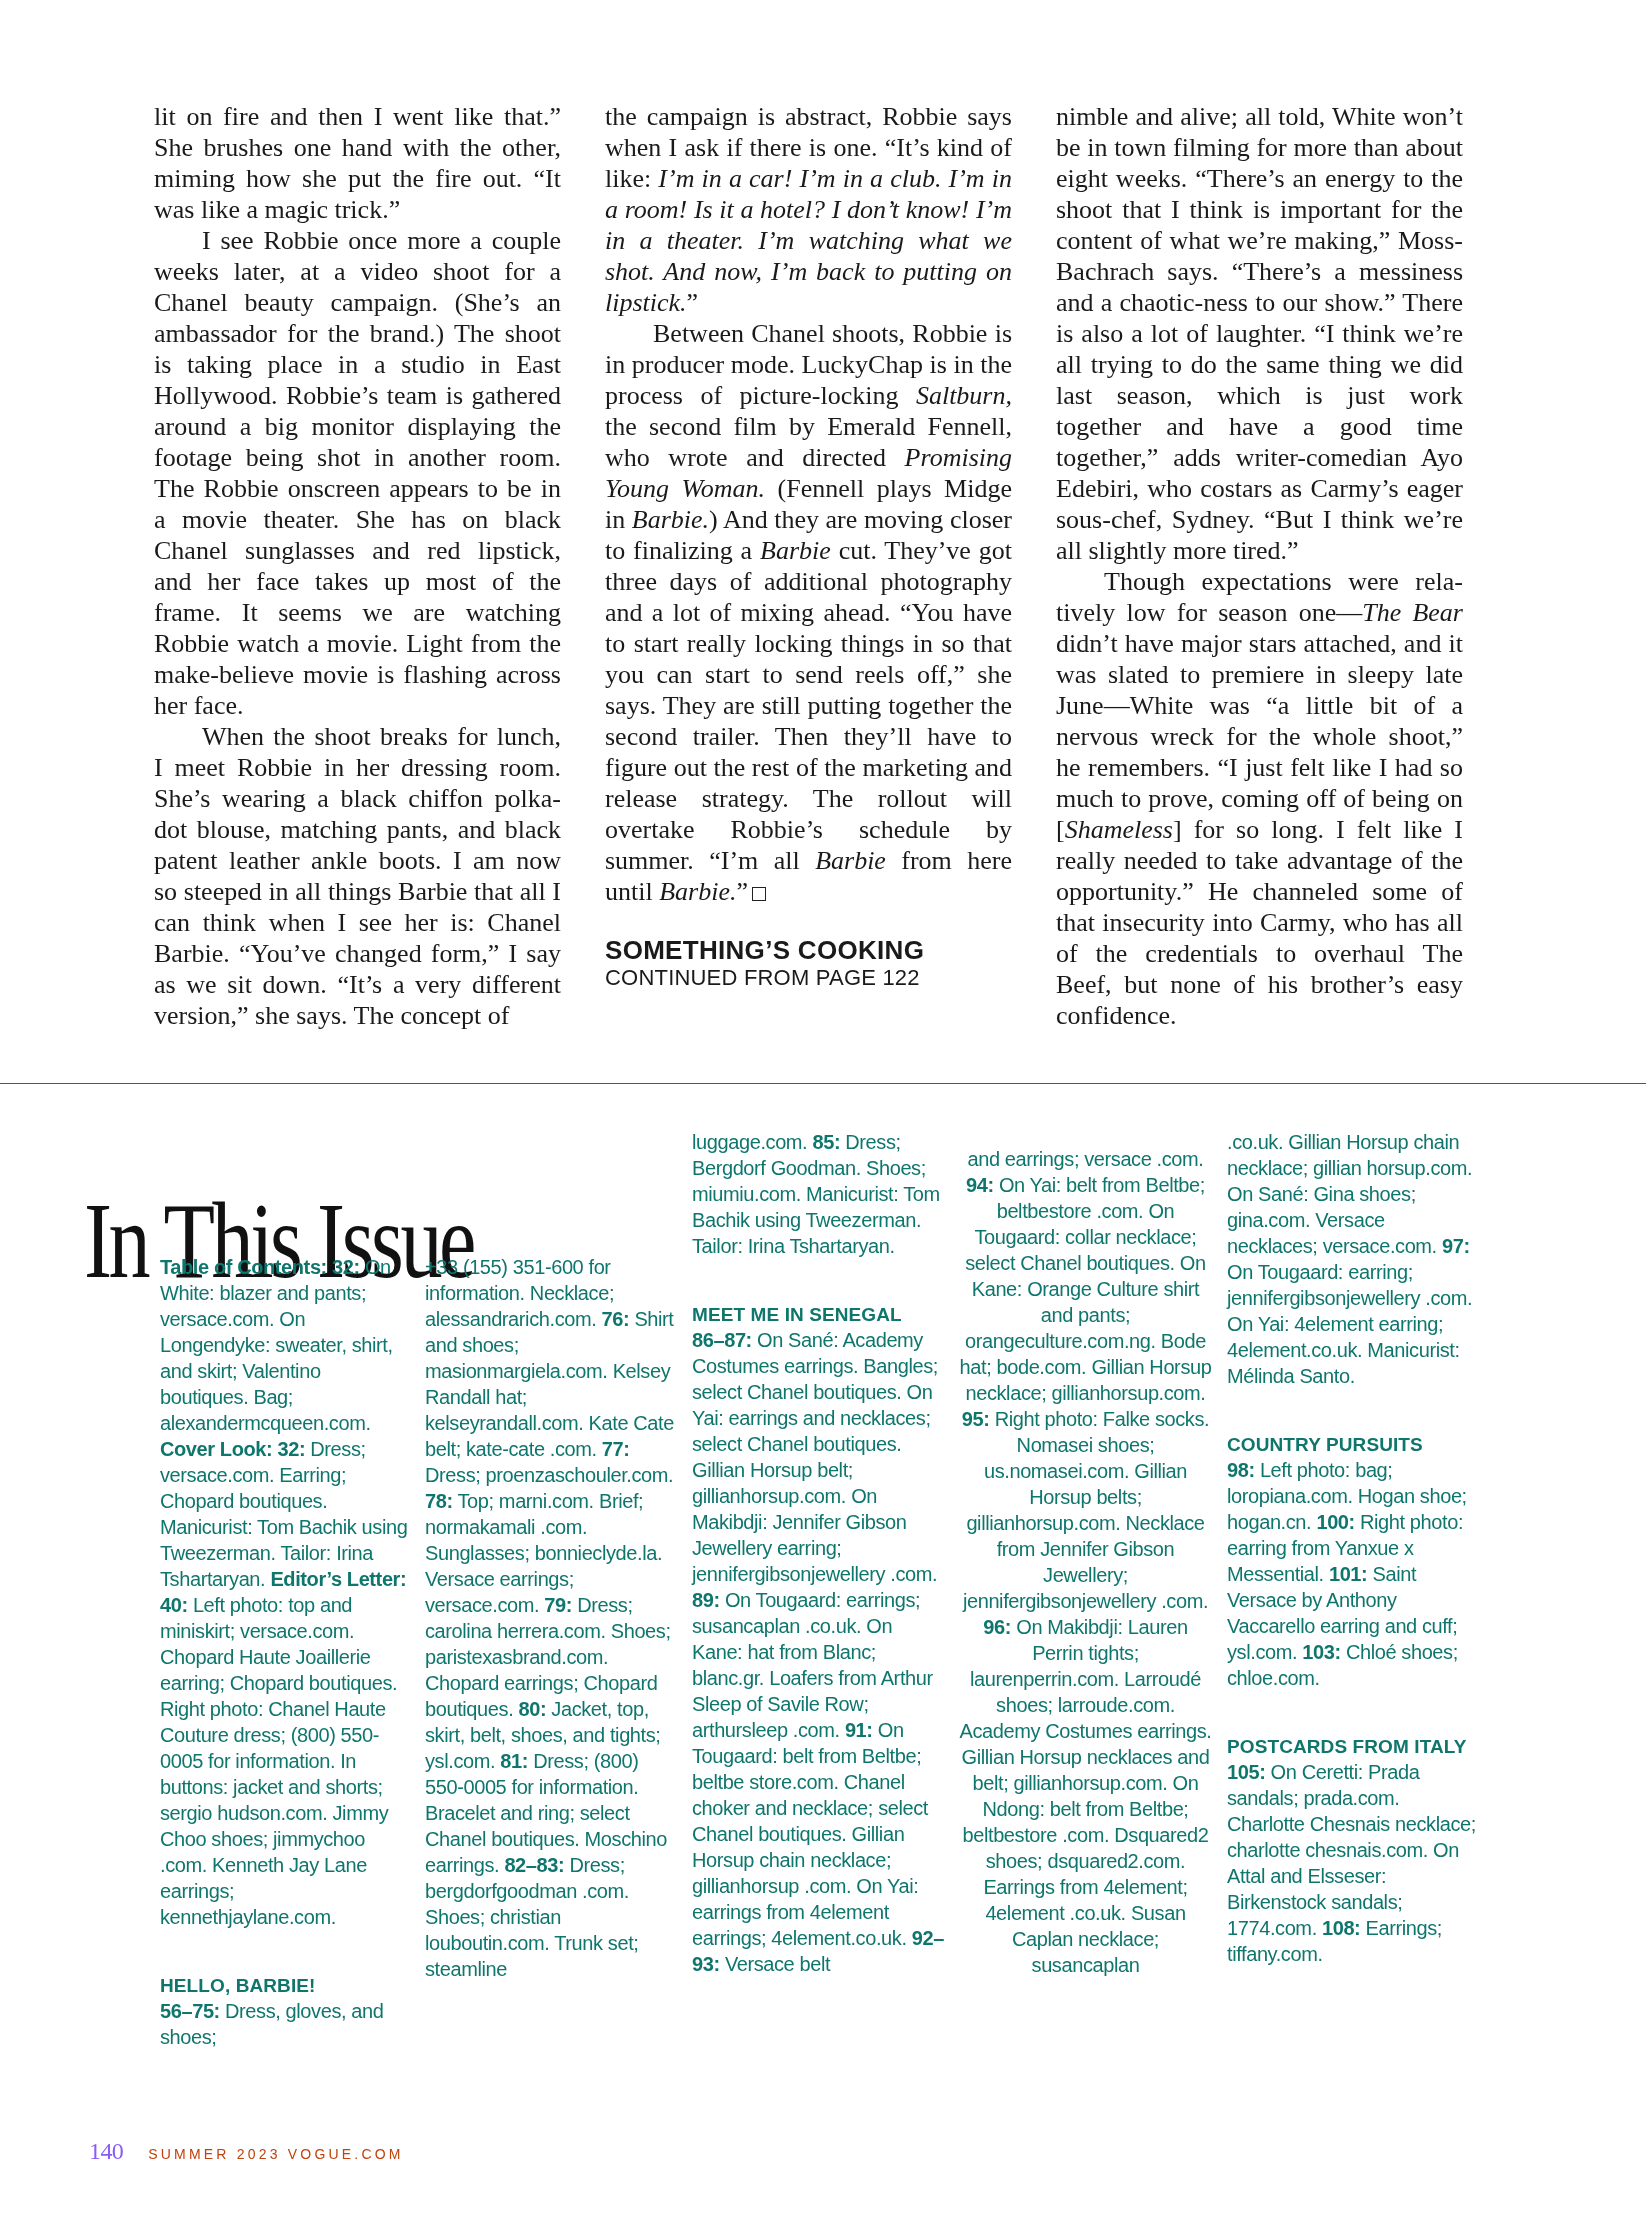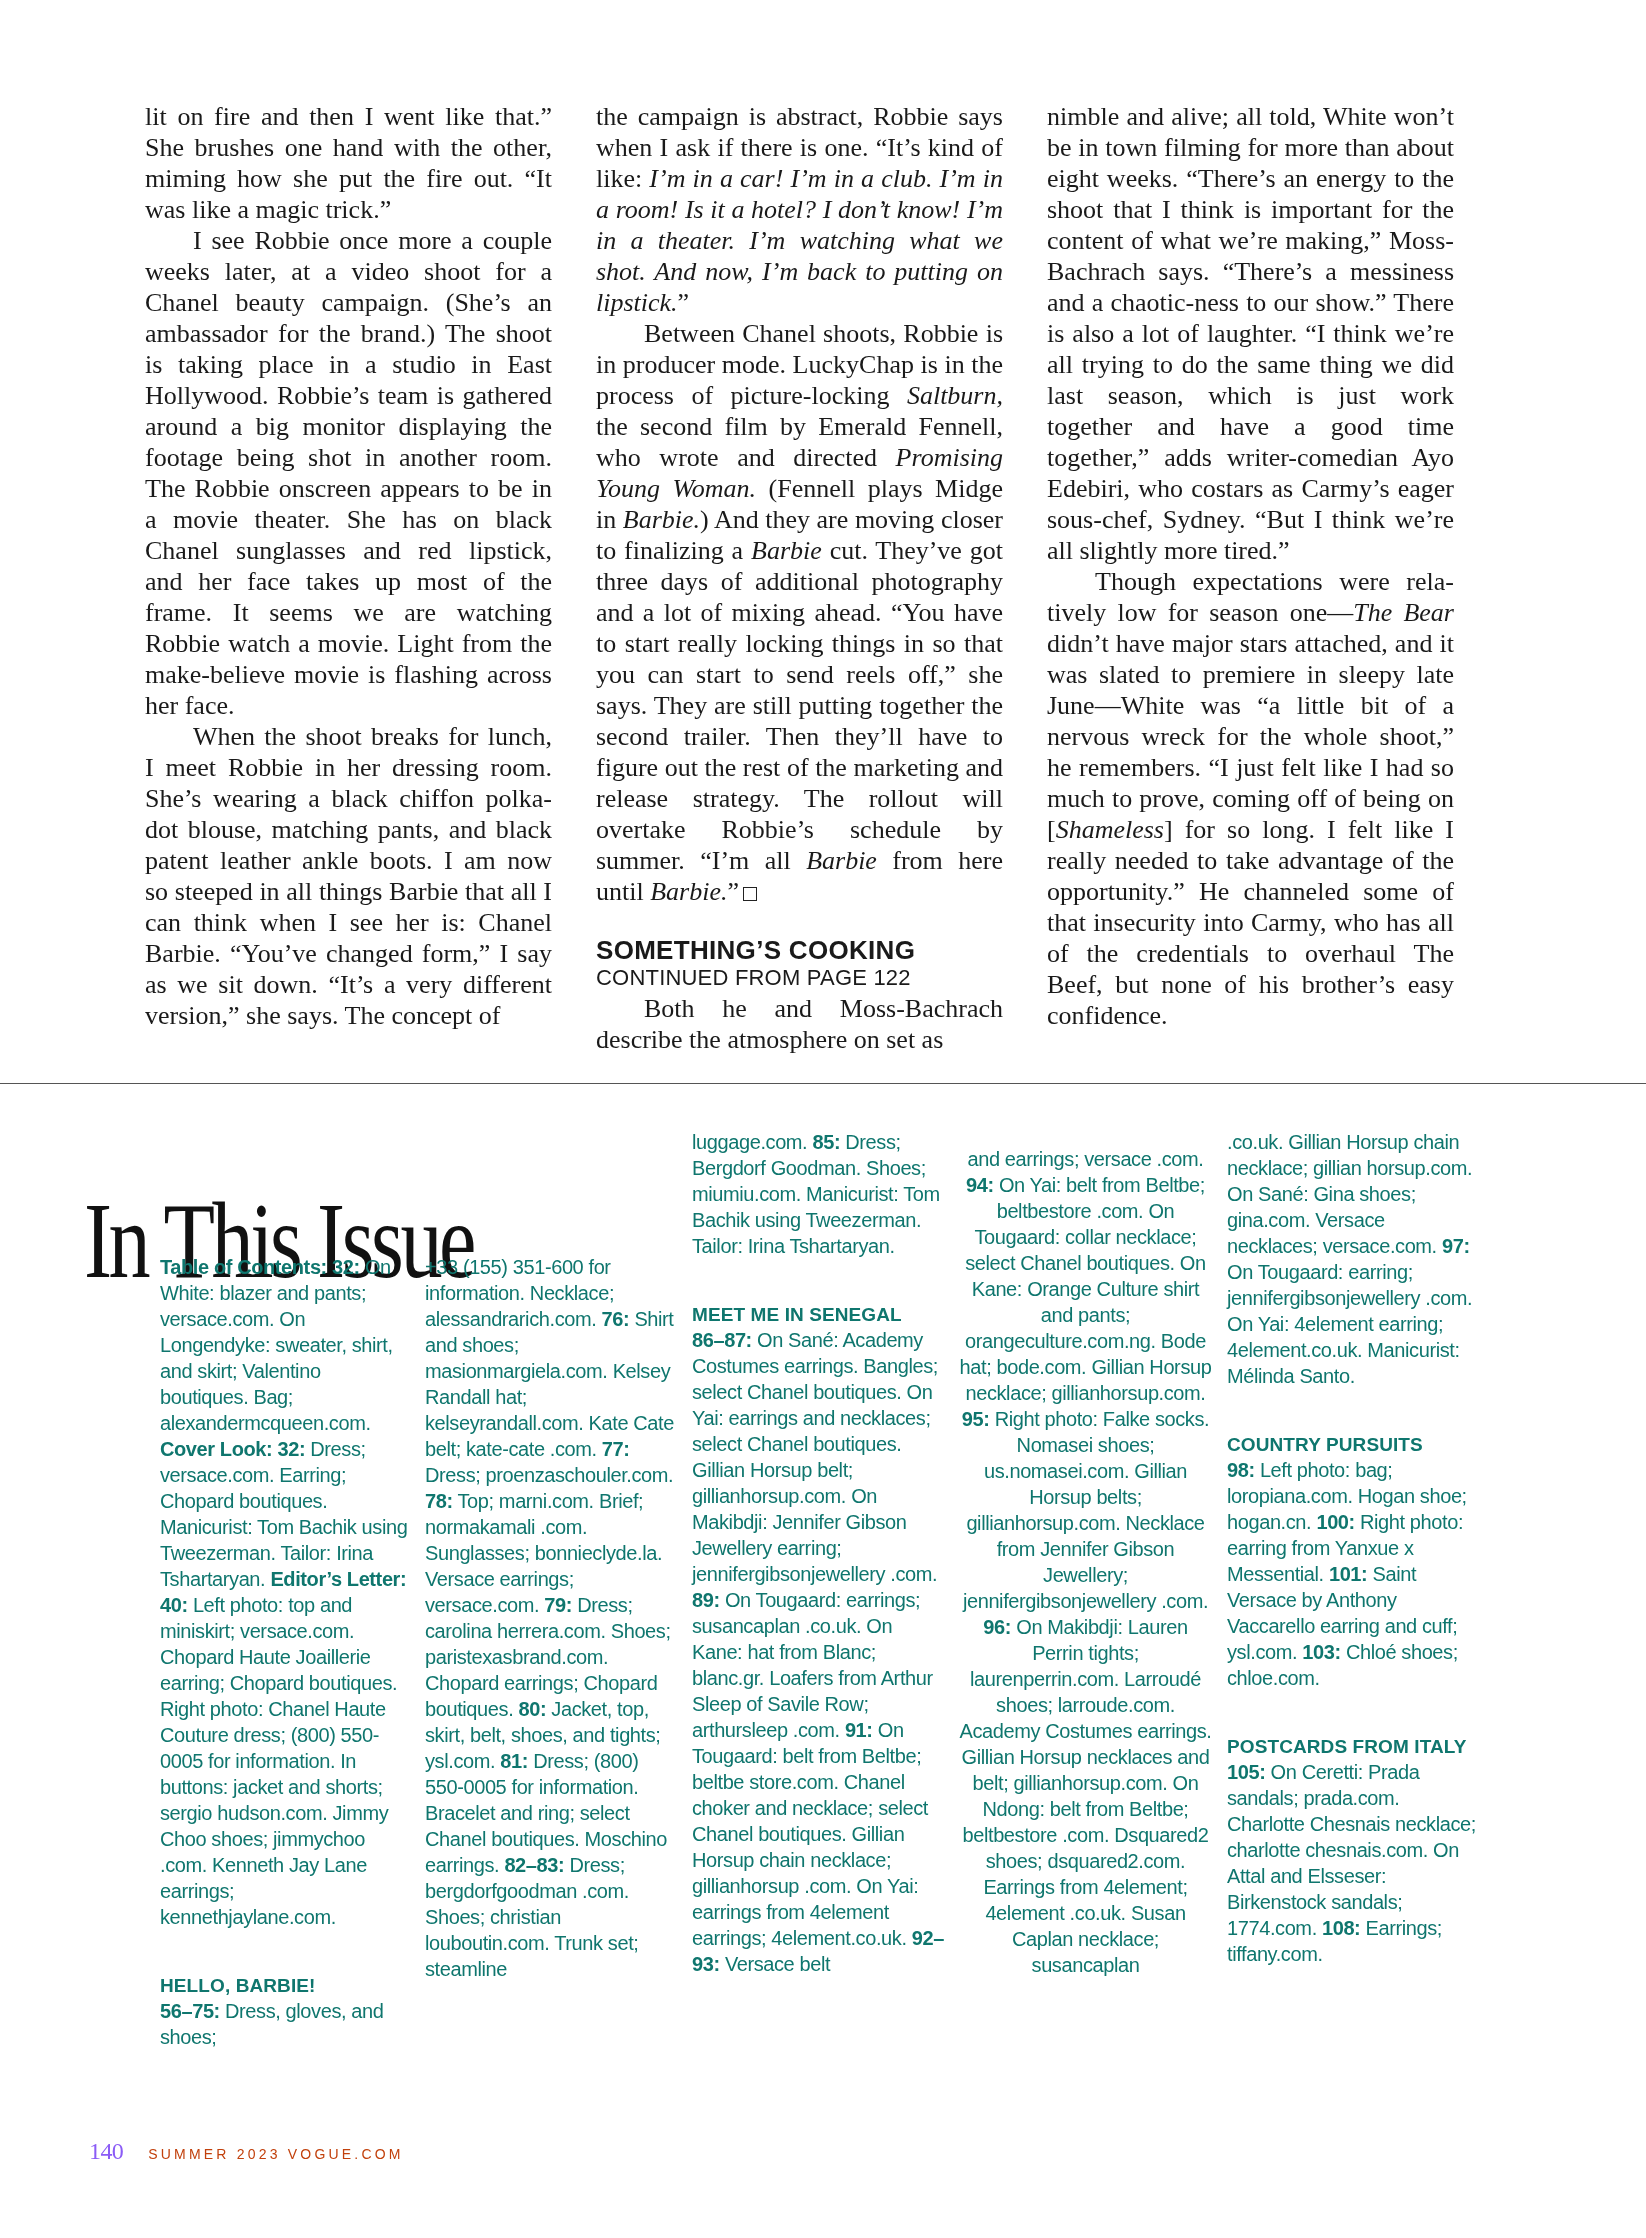--- a/index.html
+++ b/index.html
@@ -1,18 +1,18 @@
 <!DOCTYPE html>
 <html style="font-size:10px"><head>
 <meta charset="utf-8">
 <style>
   html, body { margin: 0; padding: 0; background: #ffffff; }
   body { width: 1646px; height: 2239px; position: relative; overflow: hidden; color: #1a1a1a; }
 
-  .article { position: absolute; top: 101px; left: 145px; width: 1311px; height: 950px; display: flex; gap: 44px; }
+  .article { position: absolute; top: 101px; left: 154px; width: 1311px; height: 950px; display: flex; gap: 44px; }
   .article .col { width: 407px; font-family: "Liberation Serif", "DejaVu Serif", serif; font-size: 26px; line-height: 31px; text-align: justify; hyphens: manual; }
   .article p { margin: 0; }
   .article p.indent { text-indent: 48px; }
   .article em { font-style: italic; }
   .end-mark { display: inline-block; width: 14px; height: 14px; border: 1.3px solid #222; box-sizing: border-box; vertical-align: -1.3px; margin-left: 3.8px; }
 
   .sec-head { margin-top: 28px; font-family: "Liberation Sans", "DejaVu Sans", sans-serif; font-weight: bold; font-size: 26px; line-height: 30px; letter-spacing: 0.3px; text-align: left; }
   .sec-sub { font-family: "Liberation Sans", "DejaVu Sans", sans-serif; font-size: 22px; line-height: 25px; letter-spacing: 0.2px; text-align: left; margin-bottom: 2.5px; }
 
   .rule { position: absolute; top: 1083px; left: 0; width: 1646px; height: 0; border-top: 1.9px solid #555; }
@@ -37,21 +37,20 @@
     <p>lit on fire and then I went like that.” She brushes one hand with the other, miming how she put the fire out. “It was like a magic trick.”</p>
     <p class="indent">I see Robbie once more a couple weeks later, at a video shoot for a Chanel beauty campaign. (She’s an ambassador for the brand.) The shoot is taking place in a studio in East Hollywood. Robbie’s team is gath­ered around a big monitor display­ing the footage being shot in another room. The Robbie onscreen appears to be in a movie theater. She has on black Chanel sunglasses and red lip­stick, and her face takes up most of the frame. It seems we are watching Robbie watch a movie. Light from the make-believe movie is flashing across her face.</p>
     <p class="indent">When the shoot breaks for lunch, I meet Robbie in her dressing room. She’s wearing a black chiffon polka-dot blouse, matching pants, and black patent leather ankle boots. I am now so steeped in all things Barbie that all I can think when I see her is: Chanel Barbie. “You’ve changed form,” I say as we sit down. “It’s a very different version,” she says. The concept of</p>
   </div>
 
   <div class="col">
     <p><span>the campaign is abstract, Robbie says when I ask if there is one. “It’s kind of like: </span><em>I’m in a car! I’m in a club. I’m in a room! Is it a hotel? I don’t know! I’m in a theater. I’m watching what we shot. And now, I’m back to putting on lipstick.</em><span>”</span></p>
     <p class="indent"><span>Between Chanel shoots, Robbie is in producer mode. LuckyChap is in the process of picture-locking </span><em>Salt­burn,</em><span> the second film by Emerald Fennell, who wrote and directed </span><em>Promising Young Woman.</em><span> (Fennell plays Midge in </span><em>Barbie.</em><span>) And they are moving closer to finalizing a </span><em>Barbie</em><span> cut. They’ve got three days of addi­tional photography and a lot of mix­ing ahead. “You have to start really locking things in so that you can start to send reels off,” she says. They are still putting together the second trailer. Then they’ll have to figure out the rest of the marketing and release strategy. The rollout will overtake Robbie’s schedule by summer. “I’m all </span><em>Barbie</em><span> from here until </span><em>Barbie.</em><span>”</span><span class="end-mark"></span></p>
     <div class="sec-head">SOMETHING’S COOKING</div>
     <div class="sec-sub">CONTINUED FROM PAGE 122</div>
-    <p class="indent">Both he and Moss-Bachrach describe the atmosphere on set as</p>
   </div>
 
   <div class="col">
     <p>nimble and alive; all told, White won’t be in town filming for more than about eight weeks. “There’s an energy to the shoot that I think is important for the content of what we’re mak­ing,” Moss-Bachrach says. “There’s a messiness and a chaotic-ness to our show.” There is also a lot of laughter. “I think we’re all trying to do the same thing we did last season, which is just work together and have a good time together,” adds writer-comedian Ayo Edebiri, who costars as Carmy’s eager sous-chef, Sydney. “But I think we’re all slightly more tired.”</p>
     <p class="indent"><span>Though expectations were rela­tively low for season one—</span><em>The Bear</em><span> didn’t have major stars attached, and it was slated to premiere in sleepy late June—White was “a little bit of a nervous wreck for the whole shoot,” he remembers. “I just felt like I had so much to prove, com­ing off of being on [</span><em>Shameless</em><span>] for so long. I felt like I really needed to take advantage of the opportunity.” He channeled some of that insecu­rity into Carmy, who has all of the credentials to overhaul The Beef, but none of his brother’s easy confidence.</span></p>
   </div>
 </div>
 
 <div class="rule"></div>
 

